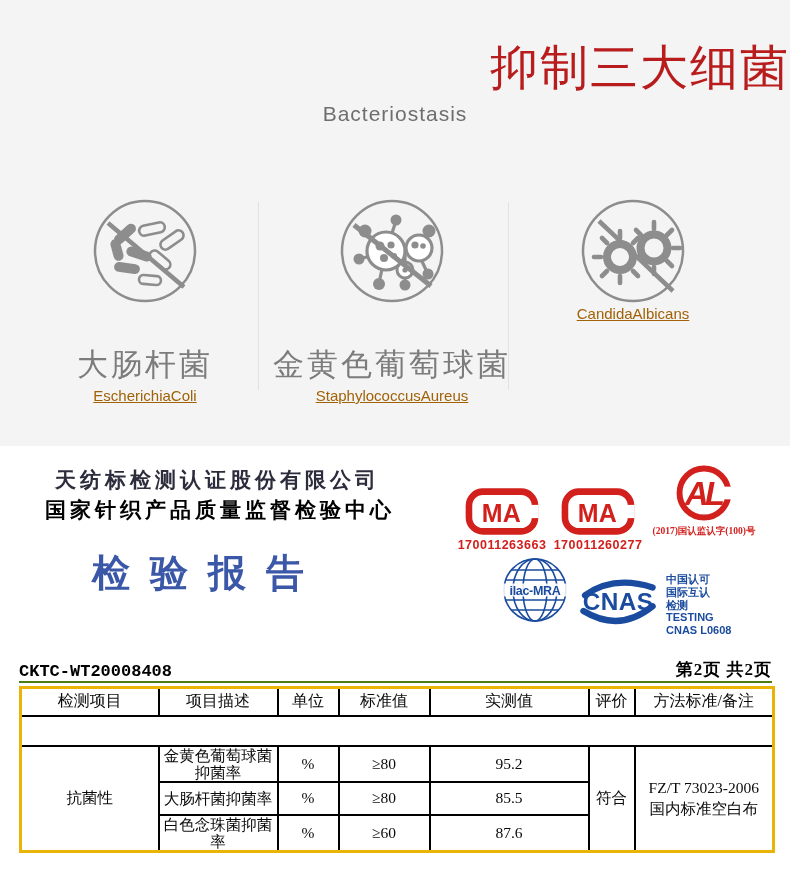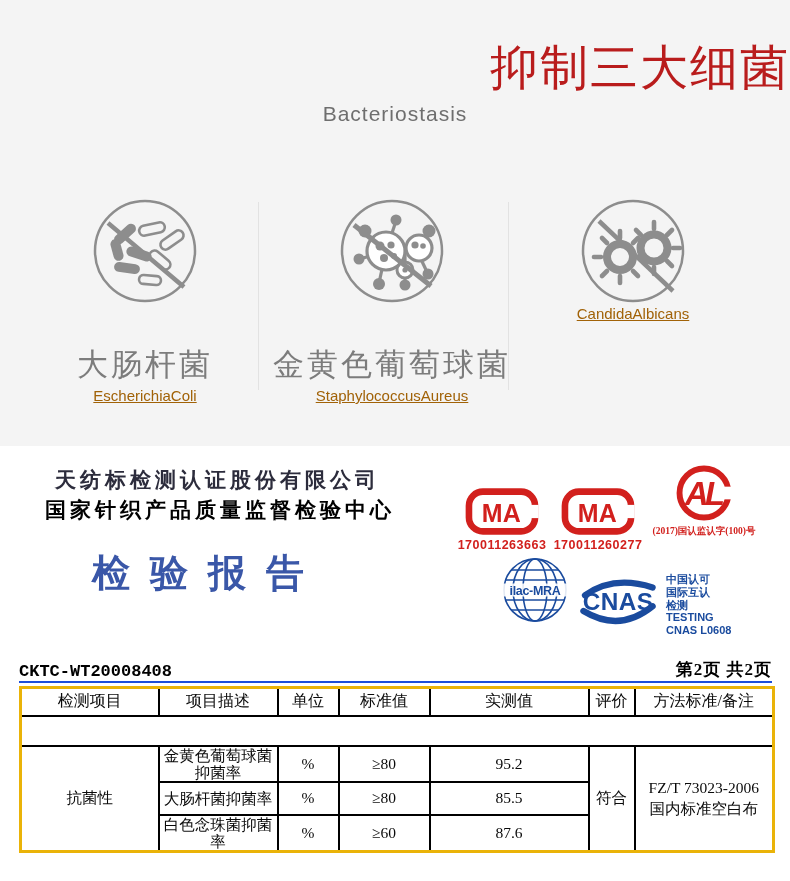--- a/index.html
+++ b/index.html
@@ -45,21 +45,21 @@
   .cal-num { margin-top: 3px; font-size: 9.5px; font-weight: bold; color: #d2201d; white-space: nowrap; }
   .ilac { position: absolute; top: 111px; left: 502px; width: 66px; height: 66px; }
   .cnas { position: absolute; top: 126px; left: 574px; width: 88px; height: 56px; }
   .cnas-text { position: absolute; top: 127px; left: 666px; color: #1a4b9e; font-weight: bold;
                font-family: "Liberation Sans", sans-serif; font-size: 11px; line-height: 12.8px; }
 
   
   .table-block { position: absolute; top: 664px; left: 0; width: 790px;
                  font-family: "Liberation Serif", "DejaVu Serif", serif; color: #000; }
   .doc-row { width: 753px; margin-left: 19px; height: 19px;
-             border-bottom: 2px solid #1d4ed8; margin-bottom: 3px;
+             border-bottom: 2px solid #4d7c0f; margin-bottom: 3px;
              display: flex; justify-content: space-between; align-items: flex-end; }
   .doc-no { font-family: "Liberation Mono", monospace; font-weight: bold; font-size: 17px; letter-spacing: 0px; }
   .page-info { font-weight: bold; font-size: 17px; letter-spacing: 1px; }
   table.results { border-collapse: collapse; table-layout: fixed; width: 753px; margin-left: 19px;
                   border: 3px solid #eab308; }
   table.results td { border: 2px solid #000; text-align: center; vertical-align: middle;
                      font-size: 15.5px; color: #0a0a0a; padding: 0 2px; overflow: hidden; }
   tr.head td { font-size: 16px; height: 28px; }
   tr.spacer td { height: 30px; }
   tr.r1 { height: 36px; }

